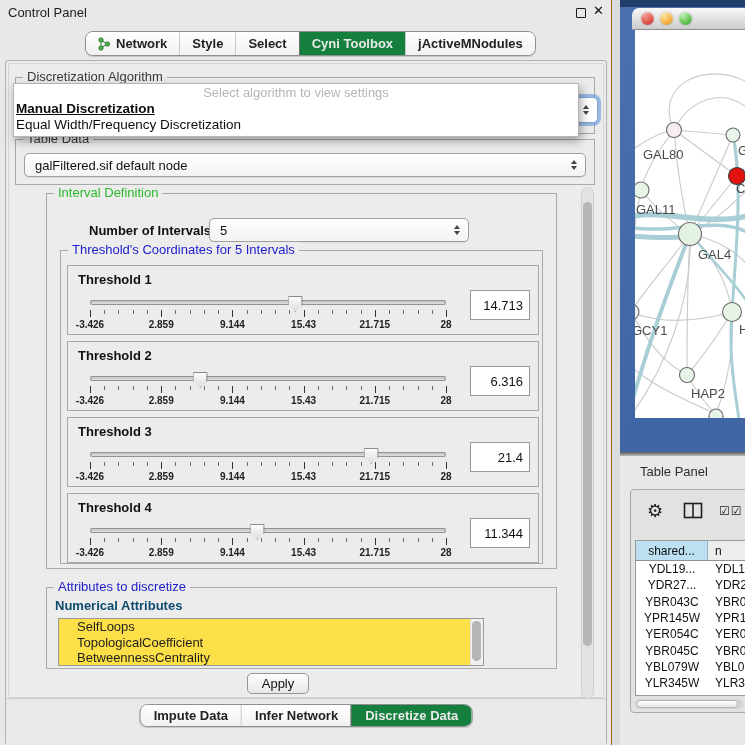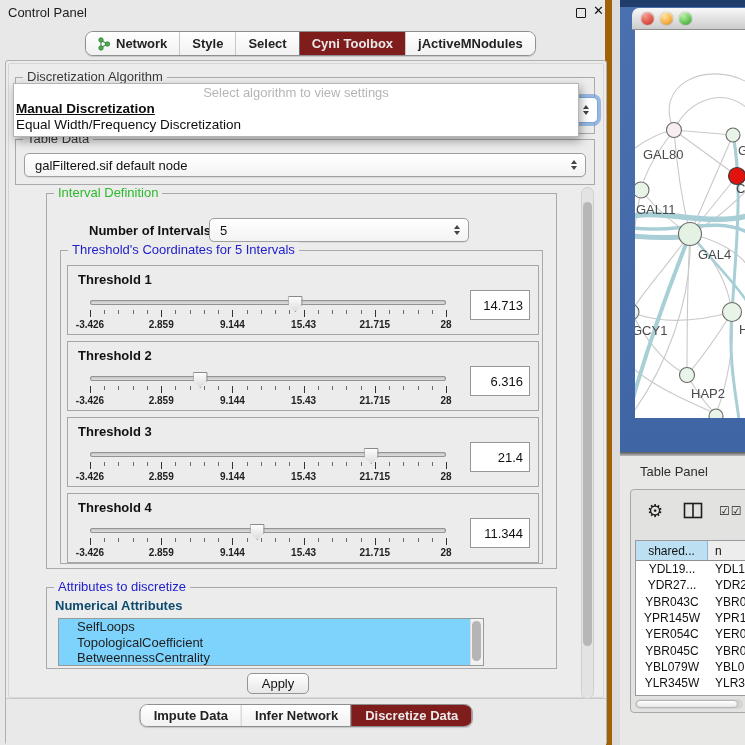--- a/index.html
+++ b/index.html
@@ -1,30 +1,30 @@
 <!DOCTYPE html>
 <html><head>
 <meta charset="utf-8">
 <style>
   html,body{margin:0;padding:0;width:745px;height:745px;overflow:hidden;
     font-family:"Liberation Sans","DejaVu Sans",sans-serif;background:#dcdcdc;}
   *{box-sizing:border-box;}
 
   
-  #cp{position:absolute;left:0;top:0;width:612px;height:745px;background:#e8e8e8;border-right:7px solid #a16207;}
+  #cp{position:absolute;left:0;top:0;width:612px;height:745px;background:#e8e8e8;border-right:1px solid #a16207;}
   #cp-titlebar{position:absolute;left:0;top:0;width:100%;height:26px;}
   #cp-title{position:absolute;left:8px;top:5px;font-size:13px;color:#1c1c1c;}
   #float-btn{position:absolute;left:576px;top:8px;width:10px;height:10px;border:1.6px solid #1a1a1a;border-radius:1px;}
   #close-btn{position:absolute;left:593px;top:3px;font-size:13px;font-weight:bold;color:#111;}
 
   
   .seg{display:inline-flex;align-items:stretch;background:#fff;border:1px solid #8f8f8f;border-radius:8px;overflow:hidden;box-shadow:0 1px 1px rgba(0,0,0,.15);}
   .seg .it{display:flex;align-items:center;gap:5px;padding:4px 12px;font-size:13px;font-weight:bold;color:#222;background:linear-gradient(#ffffff,#f1f1f1);border-left:1px solid #c9c9c9;white-space:nowrap;}
   .seg .it:first-child{border-left:none;}
-  .seg .it.sel{background:#7f1d1d;color:#e9e9e9;border-left-color:#6e6e6e;}
+  .seg .it.sel{background:#15803d;color:#e9e9e9;border-left-color:#6e6e6e;}
   #top-tabs{position:absolute;left:85px;top:31px;}
   #bottom-tabs{position:absolute;left:50%;transform:translateX(-50%);top:643px;}
   #bottom-tabs .it{padding:3px 13px;}
 
   
   #panel{position:absolute;left:5px;top:60px;width:602px;height:685px;background:#ececec;border:1px solid #b0b0b0;border-radius:3px;}
   #panel-inner-border{position:absolute;left:2px;top:2px;right:2px;bottom:46px;border:1px solid #d6d6d6;border-radius:2px;pointer-events:none;}
 
   .grp{position:absolute;border:1px solid #a9a9a9;}
   .grp .legend{position:absolute;top:-9px;left:7px;background:#ececec;padding:0 4px;font-size:13px;white-space:nowrap;}
@@ -52,21 +52,21 @@
   .sliderzone{position:absolute;left:22px;top:28px;right:92px;height:40px;}
   .track{position:absolute;left:0;right:0;top:6px;height:5px;border-radius:3px;background:linear-gradient(#bdbdbd,#e6e6e6);box-shadow:inset 0 0 0 1px #939393;}
   .thumb{position:absolute;top:2px;width:15px;height:16px;transform:translateX(-50%);background:linear-gradient(#fdfdfd,#dcdcdc);border:1px solid #8a8a8a;clip-path:polygon(6% 0,94% 0,100% 8%,100% 55%,50% 100%,0 55%,0 8%);z-index:1;}
   .ticks{position:absolute;left:0;right:0;top:16px;height:8px;}
   .tick{position:absolute;top:0;width:1px;height:4px;background:#6a6a6a;}
   .tick.major{height:7px;background:#333;}
   .tlbls{position:absolute;left:0;right:0;top:25px;height:12px;}
   .tlbl{position:absolute;transform:translateX(-50%);font-size:10px;font-weight:bold;color:#222;white-space:nowrap;}
 
   
-  #attr-list{position:absolute;left:11px;top:30px;width:426px;height:48px;background:#7dd3fc;border:1px solid #999;overflow:hidden;}
+  #attr-list{position:absolute;left:11px;top:30px;width:426px;height:48px;background:#fde047;border:1px solid #999;overflow:hidden;}
   #attr-list .li{font-size:13px;color:#1d1d1d;line-height:15.5px;padding-left:18px;white-space:nowrap;}
   #attr-scroll-track{position:absolute;right:0;top:0;width:13px;height:100%;background:#f1f1f1;border-left:1px solid #ddd;}
   #attr-scroll-thumb{position:absolute;right:2px;top:2px;width:9px;height:40px;background:#b5b5b5;border-radius:5px;}
 
   #apply-btn{position:absolute;left:241px;top:612px;width:62px;height:21px;background:linear-gradient(#fefefe,#e7e7e7);border:1px solid #949494;border-radius:5px;font-size:13px;color:#111;display:flex;align-items:center;justify-content:center;}
   #panel-footer{position:absolute;left:0;right:0;top:637px;height:48px;background:#e9e9e9;border-top:1px solid #c9c9c9;}
 
   #v-scroll-track{position:absolute;left:575px;top:126px;width:13px;height:512px;background:#e3e3e3;border:1px solid #d0d0d0;border-radius:7px;}
   #v-scroll-thumb{position:absolute;left:1px;top:14px;width:9px;height:444px;background:#b7b7b7;border-radius:5px;}
 

